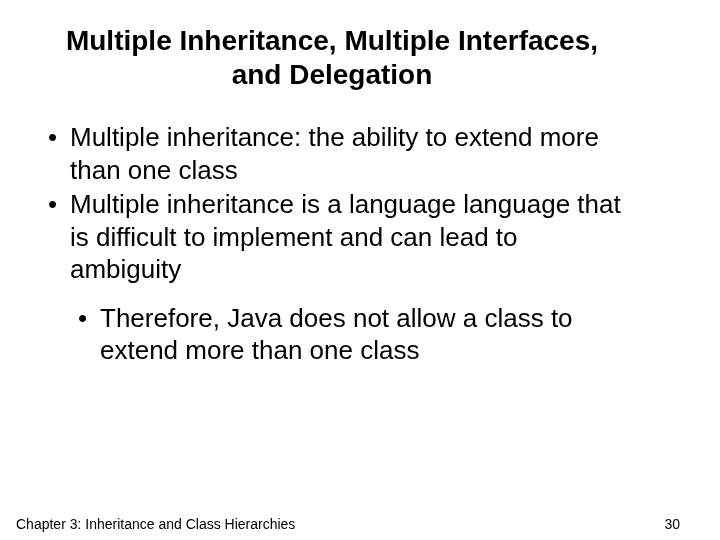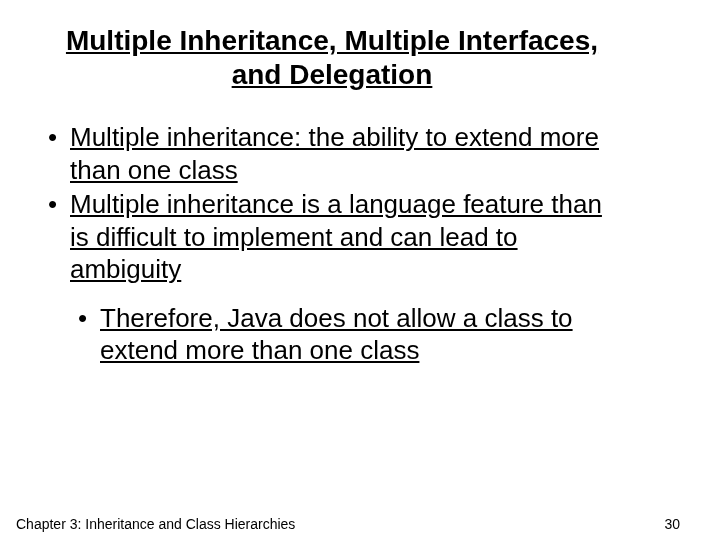--- a/index.html
+++ b/index.html
@@ -1,17 +1,17 @@
 <!DOCTYPE html>
 <html><head>
 <meta charset="utf-8">
 <style>
   * { margin: 0; padding: 0; box-sizing: border-box; }
   html, body { width: 720px; height: 540px; font-family: Arial, Helvetica, sans-serif; background: #fff; color: #000; }
-  .slide { width: 664px; height: 540px; position: relative; padding: 20px 40px 0 40px; text-decoration: underline; }
+  .slide { width: 664px; height: 540px; position: relative; padding: 20px 40px 0 40px; }
   .title { font-size: 28px; text-align: center; line-height: 1.2; margin-top: 4px; margin-bottom: 30px; }
   .content { font-size: 26px; line-height: 1.25; }
   ul { list-style: none; }
   ul.level1 > li { position: relative; padding-left: 30px; margin-bottom: 2px; }
   ul.level1 > li::before { content: "•"; position: absolute; left: 8px; top: 0; }
   ul.level2 { margin-top: 16px; }
   ul.level2 > li { position: relative; padding-left: 30px; }
   ul.level2 > li::before { content: "•"; position: absolute; left: 8px; top: 0; }
   .footer { position: absolute; bottom: 24px; left: 0; width: 720px; font-size: 14px; }
   .footer-left { position: absolute; left: 16px; width: 720px; }
@@ -19,21 +19,21 @@
 </style>
 </head>
 <body>
 
 <div class="slide">
   <h1 class="title">Multiple Inheritance, Multiple Interfaces, and Delegation</h1>
   <div class="content">
     <ul class="level1">
       <li><span>Multiple inheritance: the ability to extend more than one class</span></li>
       <li>
-        <span>Multiple inheritance is a language feature than is difficult to implement and can lead to ambiguity</span>
+        <span>Multiple inheritance is a language language that is difficult to implement and can lead to ambiguity</span>
         <ul class="level2">
           <li><span>Therefore, Java does not allow a class to extend more than one class</span></li>
         </ul>
       </li>
     </ul>
   </div>
   <div class="footer">
     <div class="footer-left">Chapter 3: Inheritance and Class Hierarchies</div>
     <div class="footer-right">30</div>
   </div>

